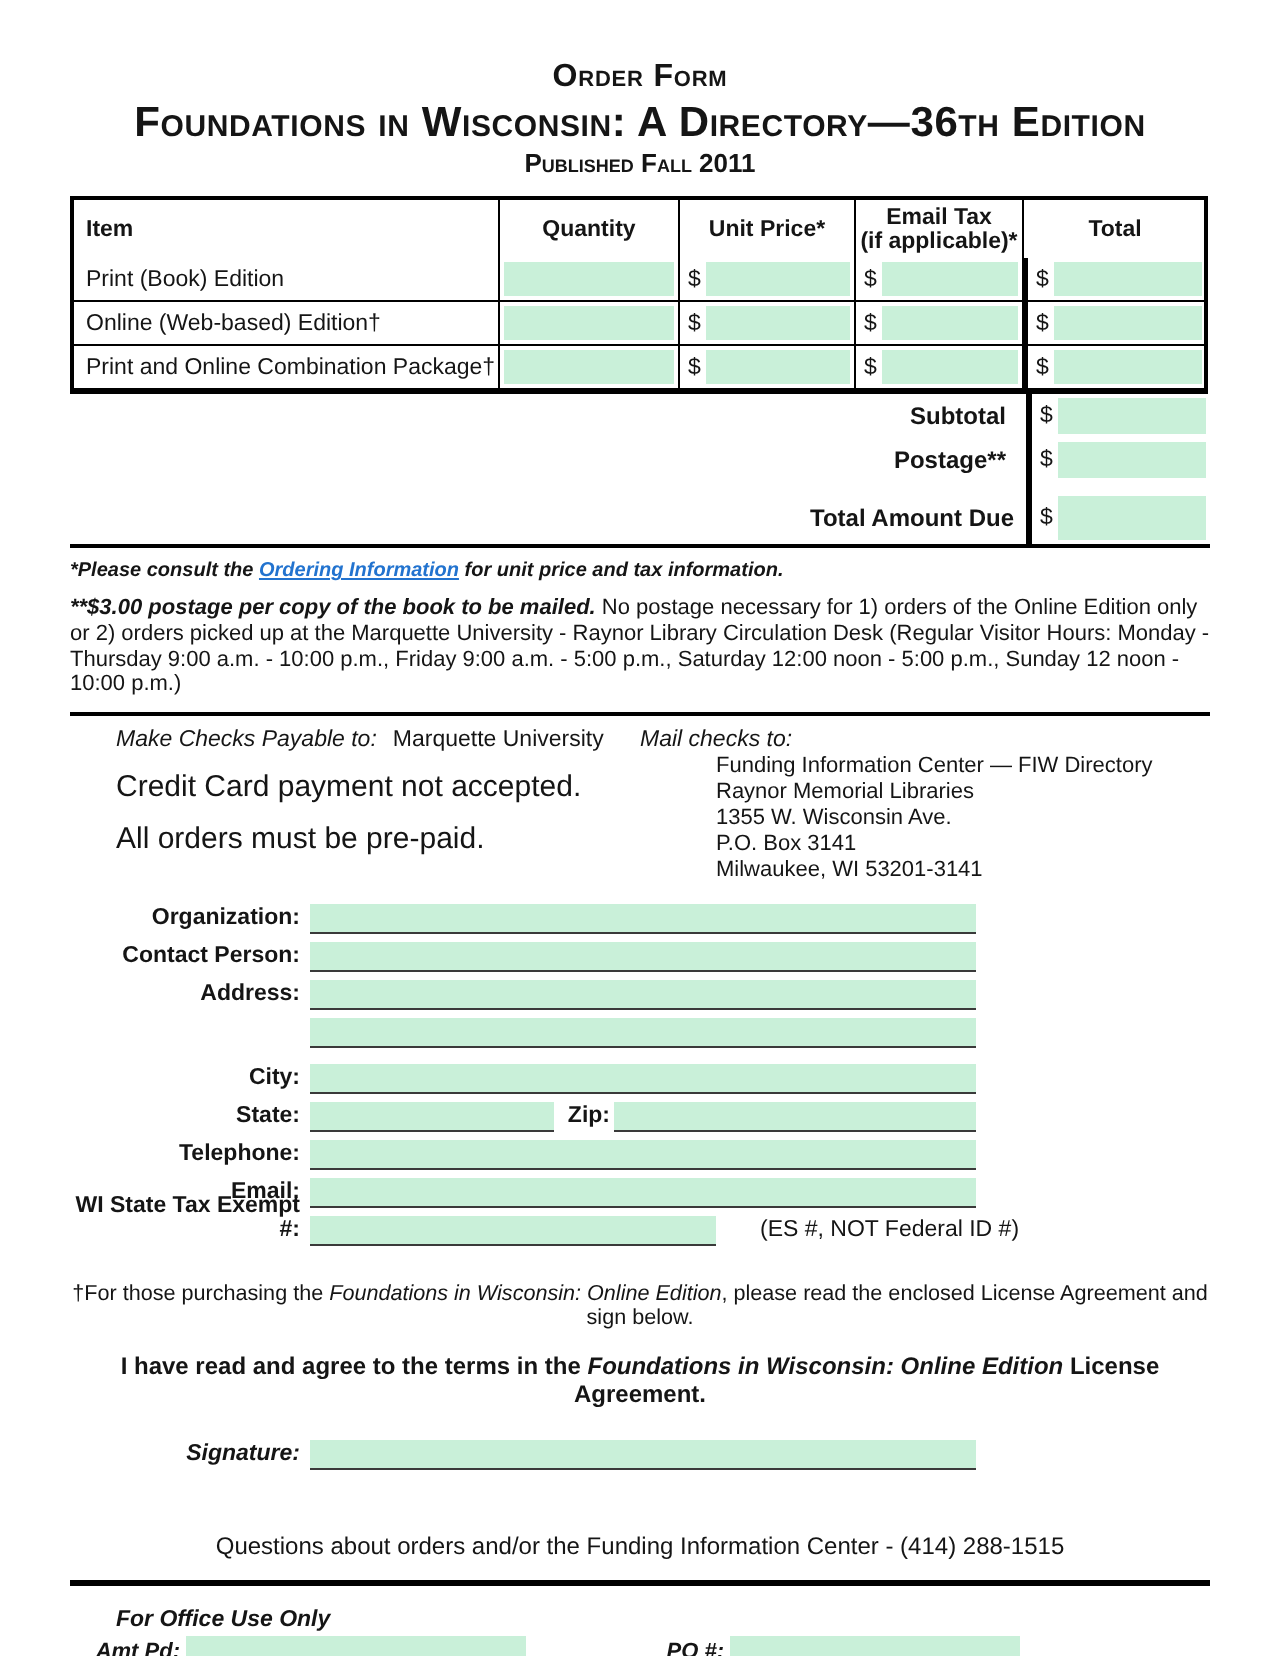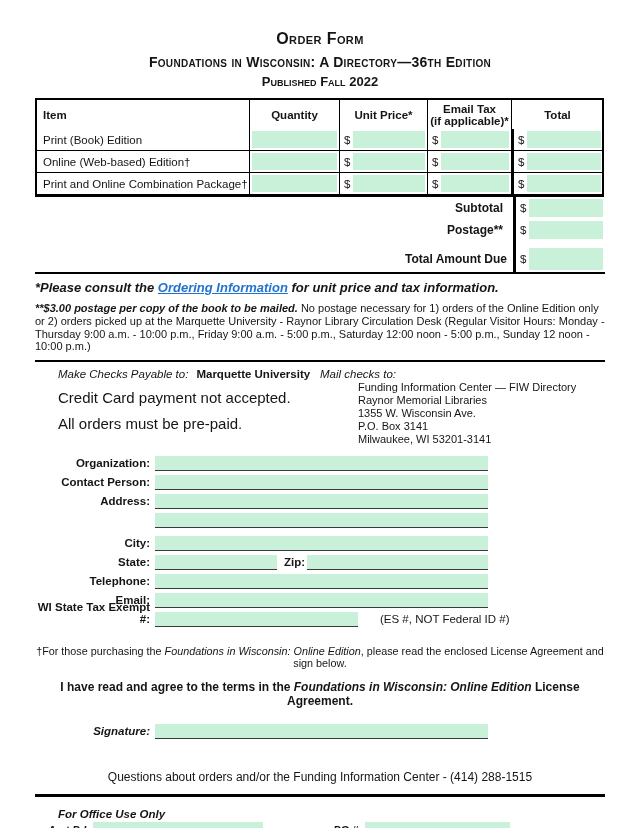--- a/index.html
+++ b/index.html
@@ -4,21 +4,21 @@
 <style>
   html,body{margin:0;padding:0;background:#fff;}
   .page{
     position:relative;width:640px;height:828px;background:#fff;overflow:hidden;
     font-family:"Liberation Sans",sans-serif;color:#151515;
   }
   .content{width:570px;margin:0 auto;}
   
   .hdr{padding-top:30px;text-align:center;}
   .title{font-size:16px;font-weight:bold;font-variant:small-caps;letter-spacing:.4px;line-height:18px;}
-  .subtitle{font-size:14px;font-weight:bold;font-variant:small-caps;letter-spacing:.3px;line-height:20px;margin-top:4px;}
+  .subtitle{font-size:21px;font-weight:bold;font-variant:small-caps;letter-spacing:.3px;line-height:20px;margin-top:4px;}
   .published{font-size:13px;font-weight:bold;font-variant:small-caps;line-height:15px;margin-top:2px;}
   
   .otable{margin-top:9px;width:569px;box-sizing:border-box;border:2px solid #000;border-bottom-width:3px;}
   .orow{display:grid;grid-template-columns:212px 90px 88px 84px 92px;}
   .otable>.orow:nth-child(n+3){border-top:1.5px solid #000;}
   .oc{box-sizing:border-box;min-width:0;}
   .oc+.oc{border-left:1.3px solid #000;}
   .oc:last-child{border-left:3px solid #000;}
   .ohead .oc{display:flex;flex-direction:column;justify-content:center;align-items:center;
     font-size:11.5px;font-weight:bold;height:29px;border-bottom:0;}
@@ -35,30 +35,30 @@
   .srow{display:flex;justify-content:flex-end;}
   .slabel{width:474px;box-sizing:border-box;text-align:right;font-size:12px;font-weight:bold;
     display:flex;align-items:center;justify-content:flex-end;padding-right:6px;}
   .scell{width:92px;box-sizing:border-box;border-left:3px solid #000;display:flex;align-items:center;
     padding-left:4px;font-size:11.5px;}
   .srow.h22{height:22px;justify-content:space-between;}
   .srow.gap{height:5px;}
   .srow.h26{height:26px;}
   .rule2{width:570px;border:0;border-top:2.5px solid #000;margin:0;}
   
-  .note1{margin-top:6px;font-size:13px;font-weight:bold;font-style:italic;}
+  .note1{margin-top:6px;font-size:10px;font-weight:bold;font-style:italic;}
   a.olink{color:#2273cf;font-weight:bold;font-style:italic;text-decoration:underline;cursor:pointer;}
   .note2{margin-top:7px;font-size:11px;line-height:12.8px;margin-bottom:7px;}
   .note2 .b{font-weight:bold;font-style:italic;}
   
   .pay{display:flex;margin-top:6px;margin-bottom:8px;}
   .pay-left{width:285px;padding-left:23px;box-sizing:border-box;}
   .payline1{font-size:11.5px;}
   .mk-label{font-style:italic;}
-  .payee{font-weight:bold;margin-left:8px;margin-top:45px;}
+  .payee{font-weight:normal;margin-left:8px;margin-top:45px;}
   .payline{font-size:15px;margin-top:9px;}
   .pay-right{flex:1;}
   .mailto{font-size:11.5px;font-style:italic;}
   .mail-addr{margin-left:38px;font-size:11px;font-weight:normal;line-height:13px;margin-top:1px;}
   
   .frow{display:flex;align-items:flex-end;height:17px;margin:0 0 2px 0;}
   .flabel{width:120px;text-align:right;font-size:11.5px;font-weight:bold;padding-right:5px;padding-bottom:2px;box-sizing:border-box;}
   .ffield{background:#c9f0d9;border-bottom:1.5px solid #3a3a3a;height:15px;box-sizing:border-box;}
   .w-main{width:333px;}
   .w-state{width:122px;}
@@ -90,21 +90,21 @@
 </style>
 </head>
 <body>
 
 <div class="page">
   <div class="content">
 
     <div class="hdr">
       <div class="title">Order Form</div>
       <div class="subtitle">Foundations in Wisconsin: A Directory—36th Edition</div>
-      <div class="published">Published Fall 2022</div>
+      <div class="published">Published Fall 2011</div>
     </div>
 
     <div class="otable">
       <div class="orow ohead">
         <div class="oc item-h">Item</div>
         <div class="oc">Quantity</div>
         <div class="oc">Unit Price*</div>
         <div class="oc">
           <span>Email Tax</span>
           <span>(if applicable)*</span>

